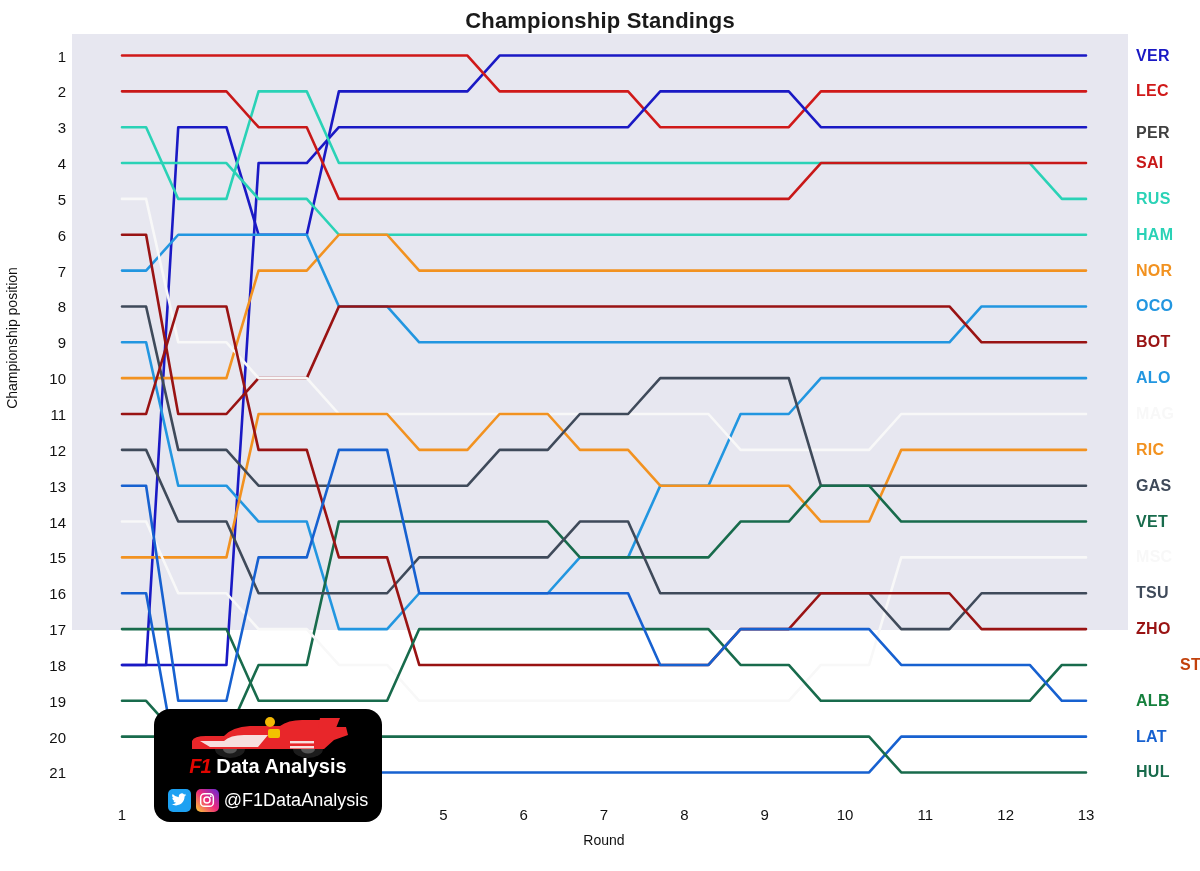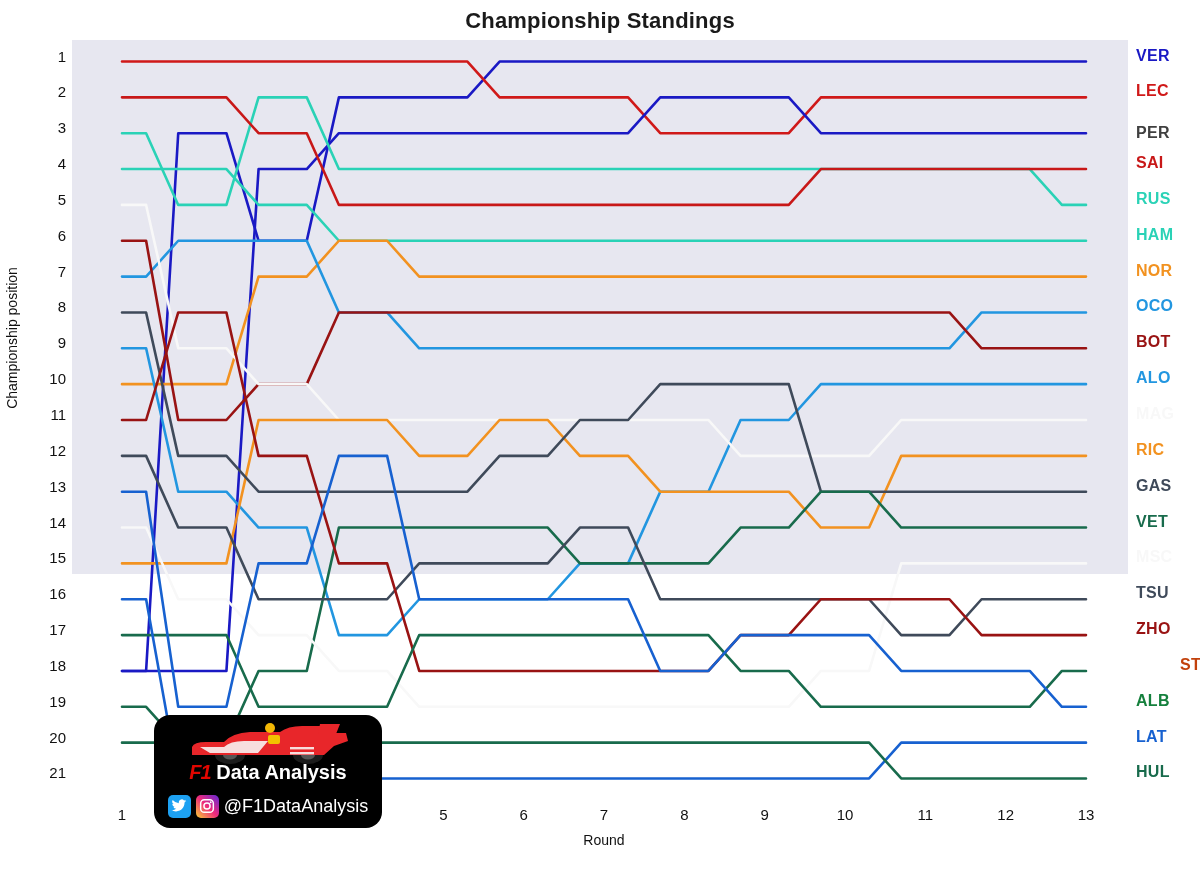--- a/index.html
+++ b/index.html
@@ -10,21 +10,21 @@
     overflow:hidden;
     position:relative;
   }
   #chart-root{position:absolute;inset:0;}
   #chart-title{
     position:absolute;left:0;top:8px;width:1200px;
     text-align:center;font-size:22px;font-weight:bold;color:#1a1a1a;
     letter-spacing:.2px;
   }
   #plot-area{
-    position:absolute;left:72px;top:40px;width:1056px;height:534px;
+    position:absolute;left:72px;top:34px;width:1056px;height:596px;
     background:#e7e7f0;
   }
   #lines-svg{position:absolute;left:0;top:0;width:1056px;height:760px;}
   #y-axis-label{
     position:absolute;
     left:-88px;top:330px;width:200px;
     transform:rotate(-90deg);
     transform-origin:center center;
     text-align:center;font-size:14px;color:#111;
     white-space:nowrap;

